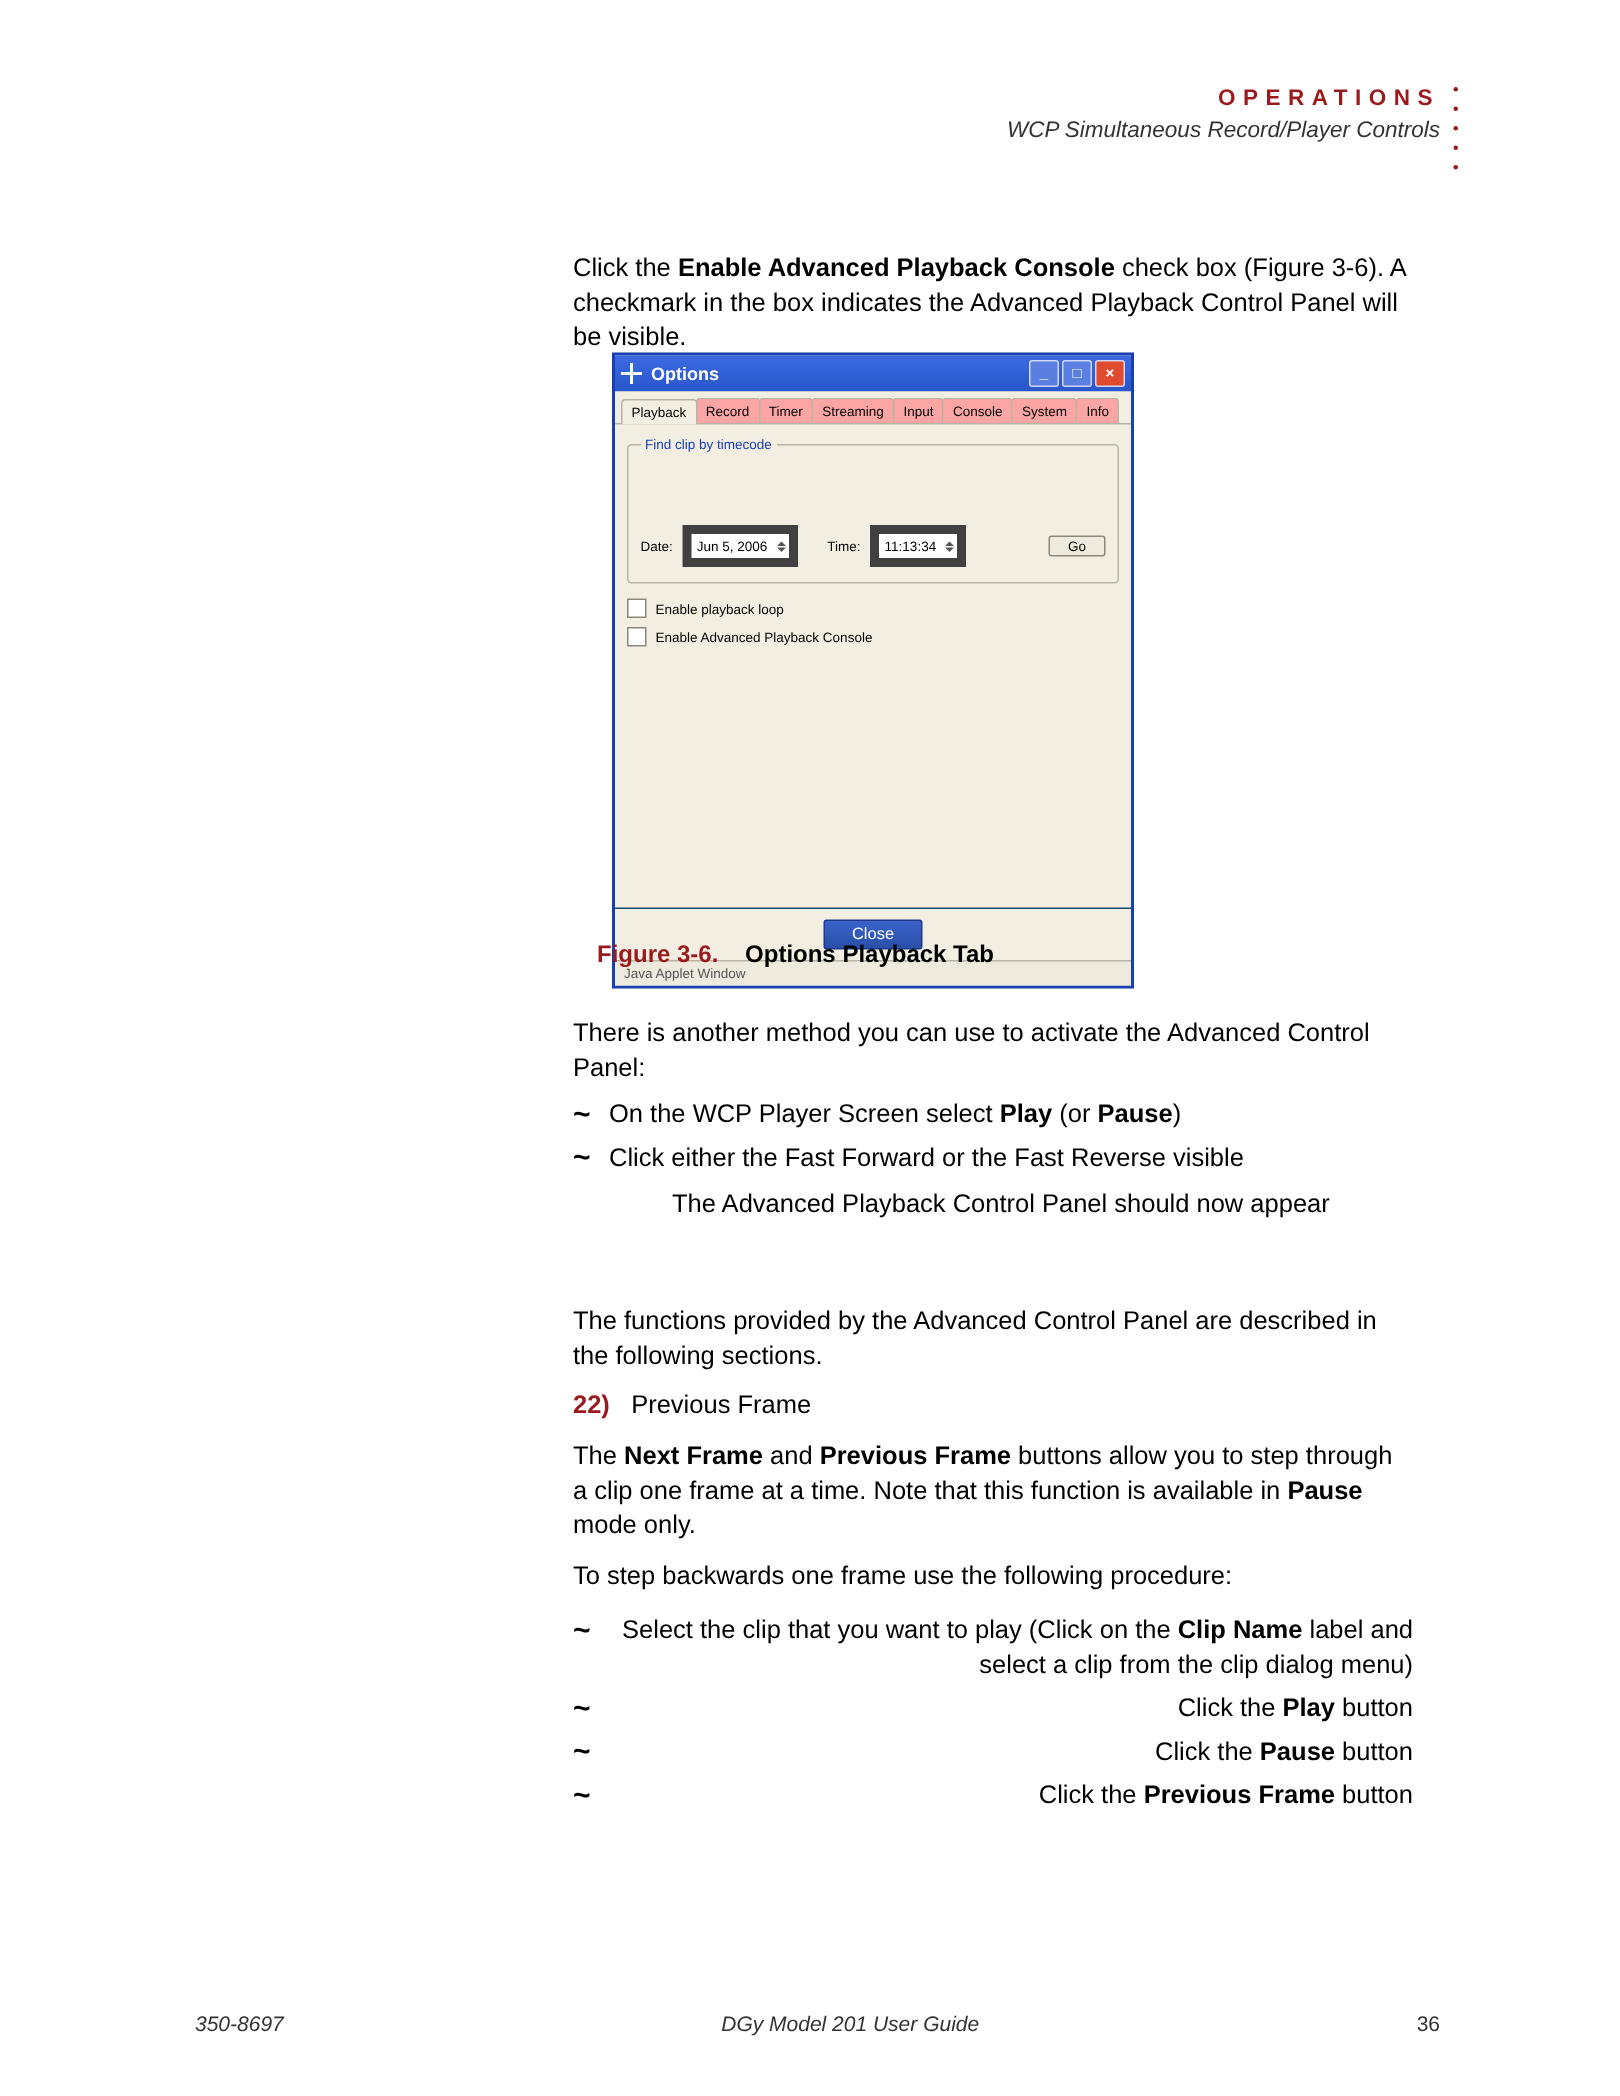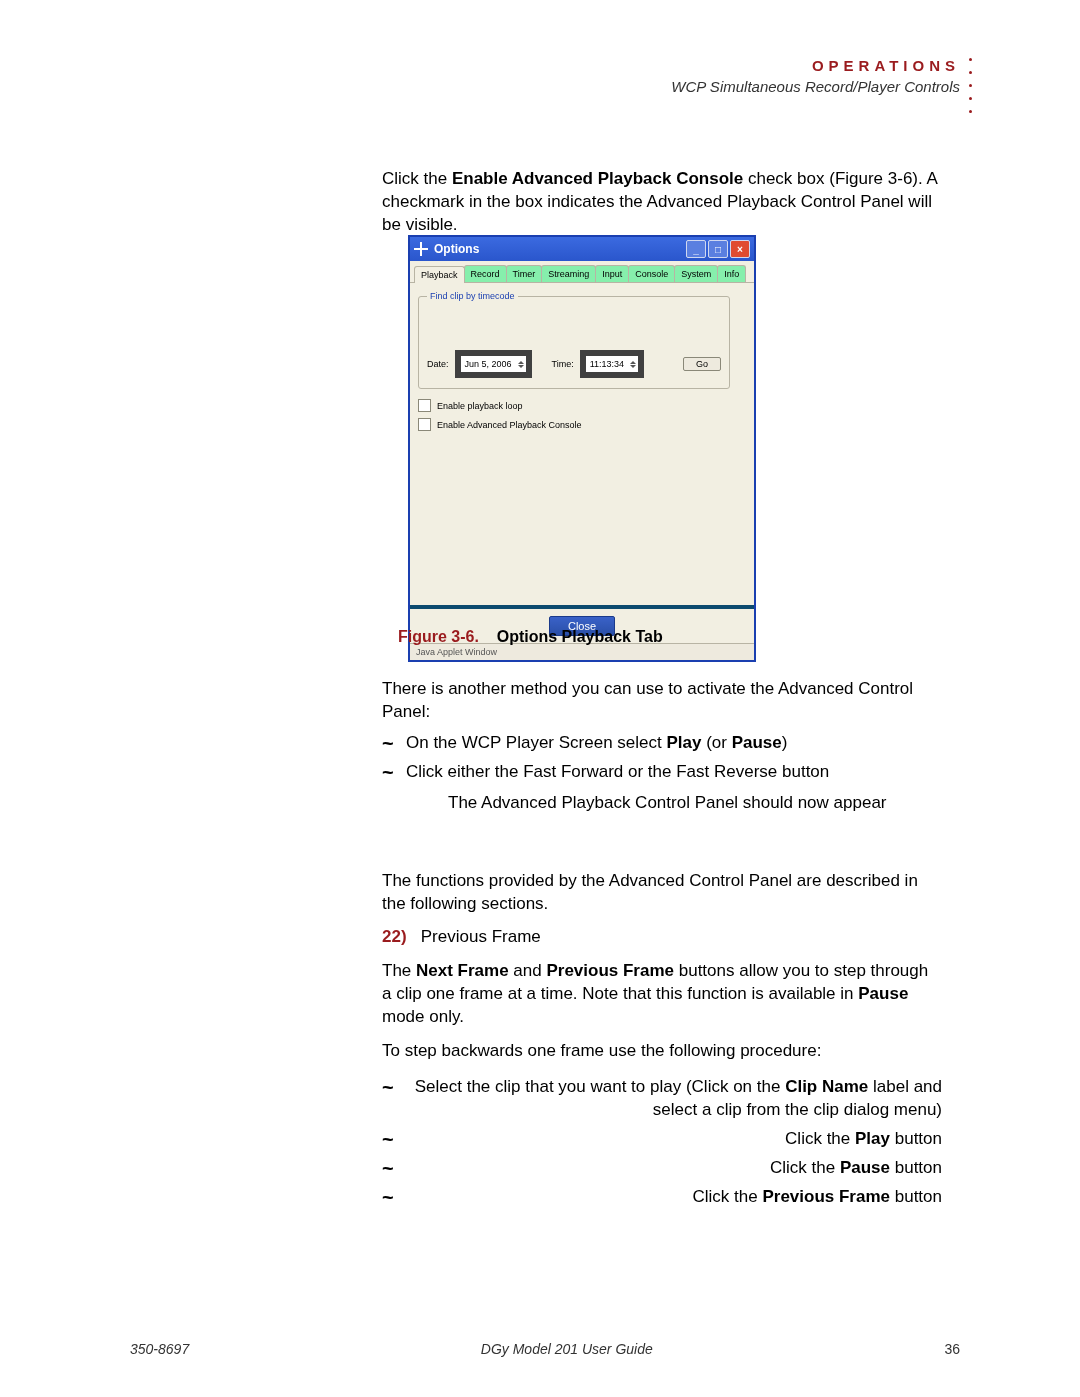--- a/index.html
+++ b/index.html
@@ -98,27 +98,27 @@
     padding:4px 4px 0 4px;
     background:#f2efe2;
     gap:0;
     border-bottom:1px solid #b8b4a4;
     font-size:9px;
   }
   .tab {
     padding:3px 6px;
     border:1px solid #b8b4a4;
     border-bottom:none;
-    background:#86efac;
+    background:#fca5a5;
     margin-right:-1px;
     border-top-left-radius:3px;border-top-right-radius:3px;
   }
   .tab.active{background:#f2efe2; position:relative; top:1px; font-weight:normal;}
   .panel {
-    padding:6px 24px 8px 8px;
+    padding:6px 8px 8px 8px;
   }
   fieldset.findclip {
     border:1px solid #b8b4a4;
     border-radius:3px;
     font-size:9px;
     padding:6px 8px 10px 8px;
     margin:2px 0 10px 0;
   }
   fieldset.findclip legend { color:#1a3fb0; padding:0 3px; font-size:9px;}
   .row { display:flex; align-items:center; gap:6px;margin-top:43px; }
@@ -128,21 +128,21 @@
   }
   .spinput .arrows{display:flex;flex-direction:column;margin-left:6px;}
   .spinput .arrows span{width:0;height:0;border-left:3px solid transparent;border-right:3px solid transparent;}
   .spinput .arrows .up{border-bottom:3px solid #555;margin-bottom:1px;}
   .spinput .arrows .dn{border-top:3px solid #555;}
   .gobtn {
     border:1px solid #8a8878;background:#eeeade;padding:1px 12px;font-size:9px;border-radius:2px;
   }
   .chkrow{display:flex;align-items:center;gap:6px;font-size:9px;margin:6px 0;}
   .chkbox{width:11px;height:11px;border:1px solid #8a8878;background:#fff;}
-  .bottombar{height:34px;display:flex;align-items:center;justify-content:center;border-top:4px solid #0c4a6e;background:#f2efe2;}
+  .bottombar{height:34px;display:flex;align-items:center;justify-content:center;border-top:1px solid #0c4a6e;background:#f2efe2;}
   .closebtn{background:linear-gradient(#3a62c8,#2a4fa8);color:#fff;border:1px solid #1b3a8a;padding:3px 18px;font-size:11px;border-radius:2px;}
   .statusbar{border-top:1px solid #b8b4a4;background:#eeeade;padding:3px 6px;font-size:9px;color:#555;}
 
   .figcap {
     position:absolute;
     left:398px;
     top:628px;
     font-size:16px;
     font-weight:bold;
   }
@@ -245,21 +245,21 @@
   </div>
 
   <div class="col" style="top:678px;">There is another method you can use to activate the Advanced Control Panel:</div>
 
   <div class="col" style="top:724px;">
     <ul class="tilde">
       <li>
         <span>On the WCP Player Screen select </span><b>Play</b><span> (or </span><b>Pause</b><span>)</span>
       </li>
       <li>
-        <span>Click either the Fast Forward or the Fast Reverse button</span>
+        <span>Click either the Fast Forward or the Fast Reverse visible</span>
         <div style="margin-top:8px;margin-left:42px;">The Advanced Playback Control Panel should now appear</div>
       </li>
     </ul>
   </div>
 
   <div class="col" style="top:870px;">The functions provided by the Advanced Control Panel are described in the following sections.</div>
 
   <div class="col" style="top:926px;">
     <span class="stepnum">22)</span>
     <span>&nbsp;</span>

